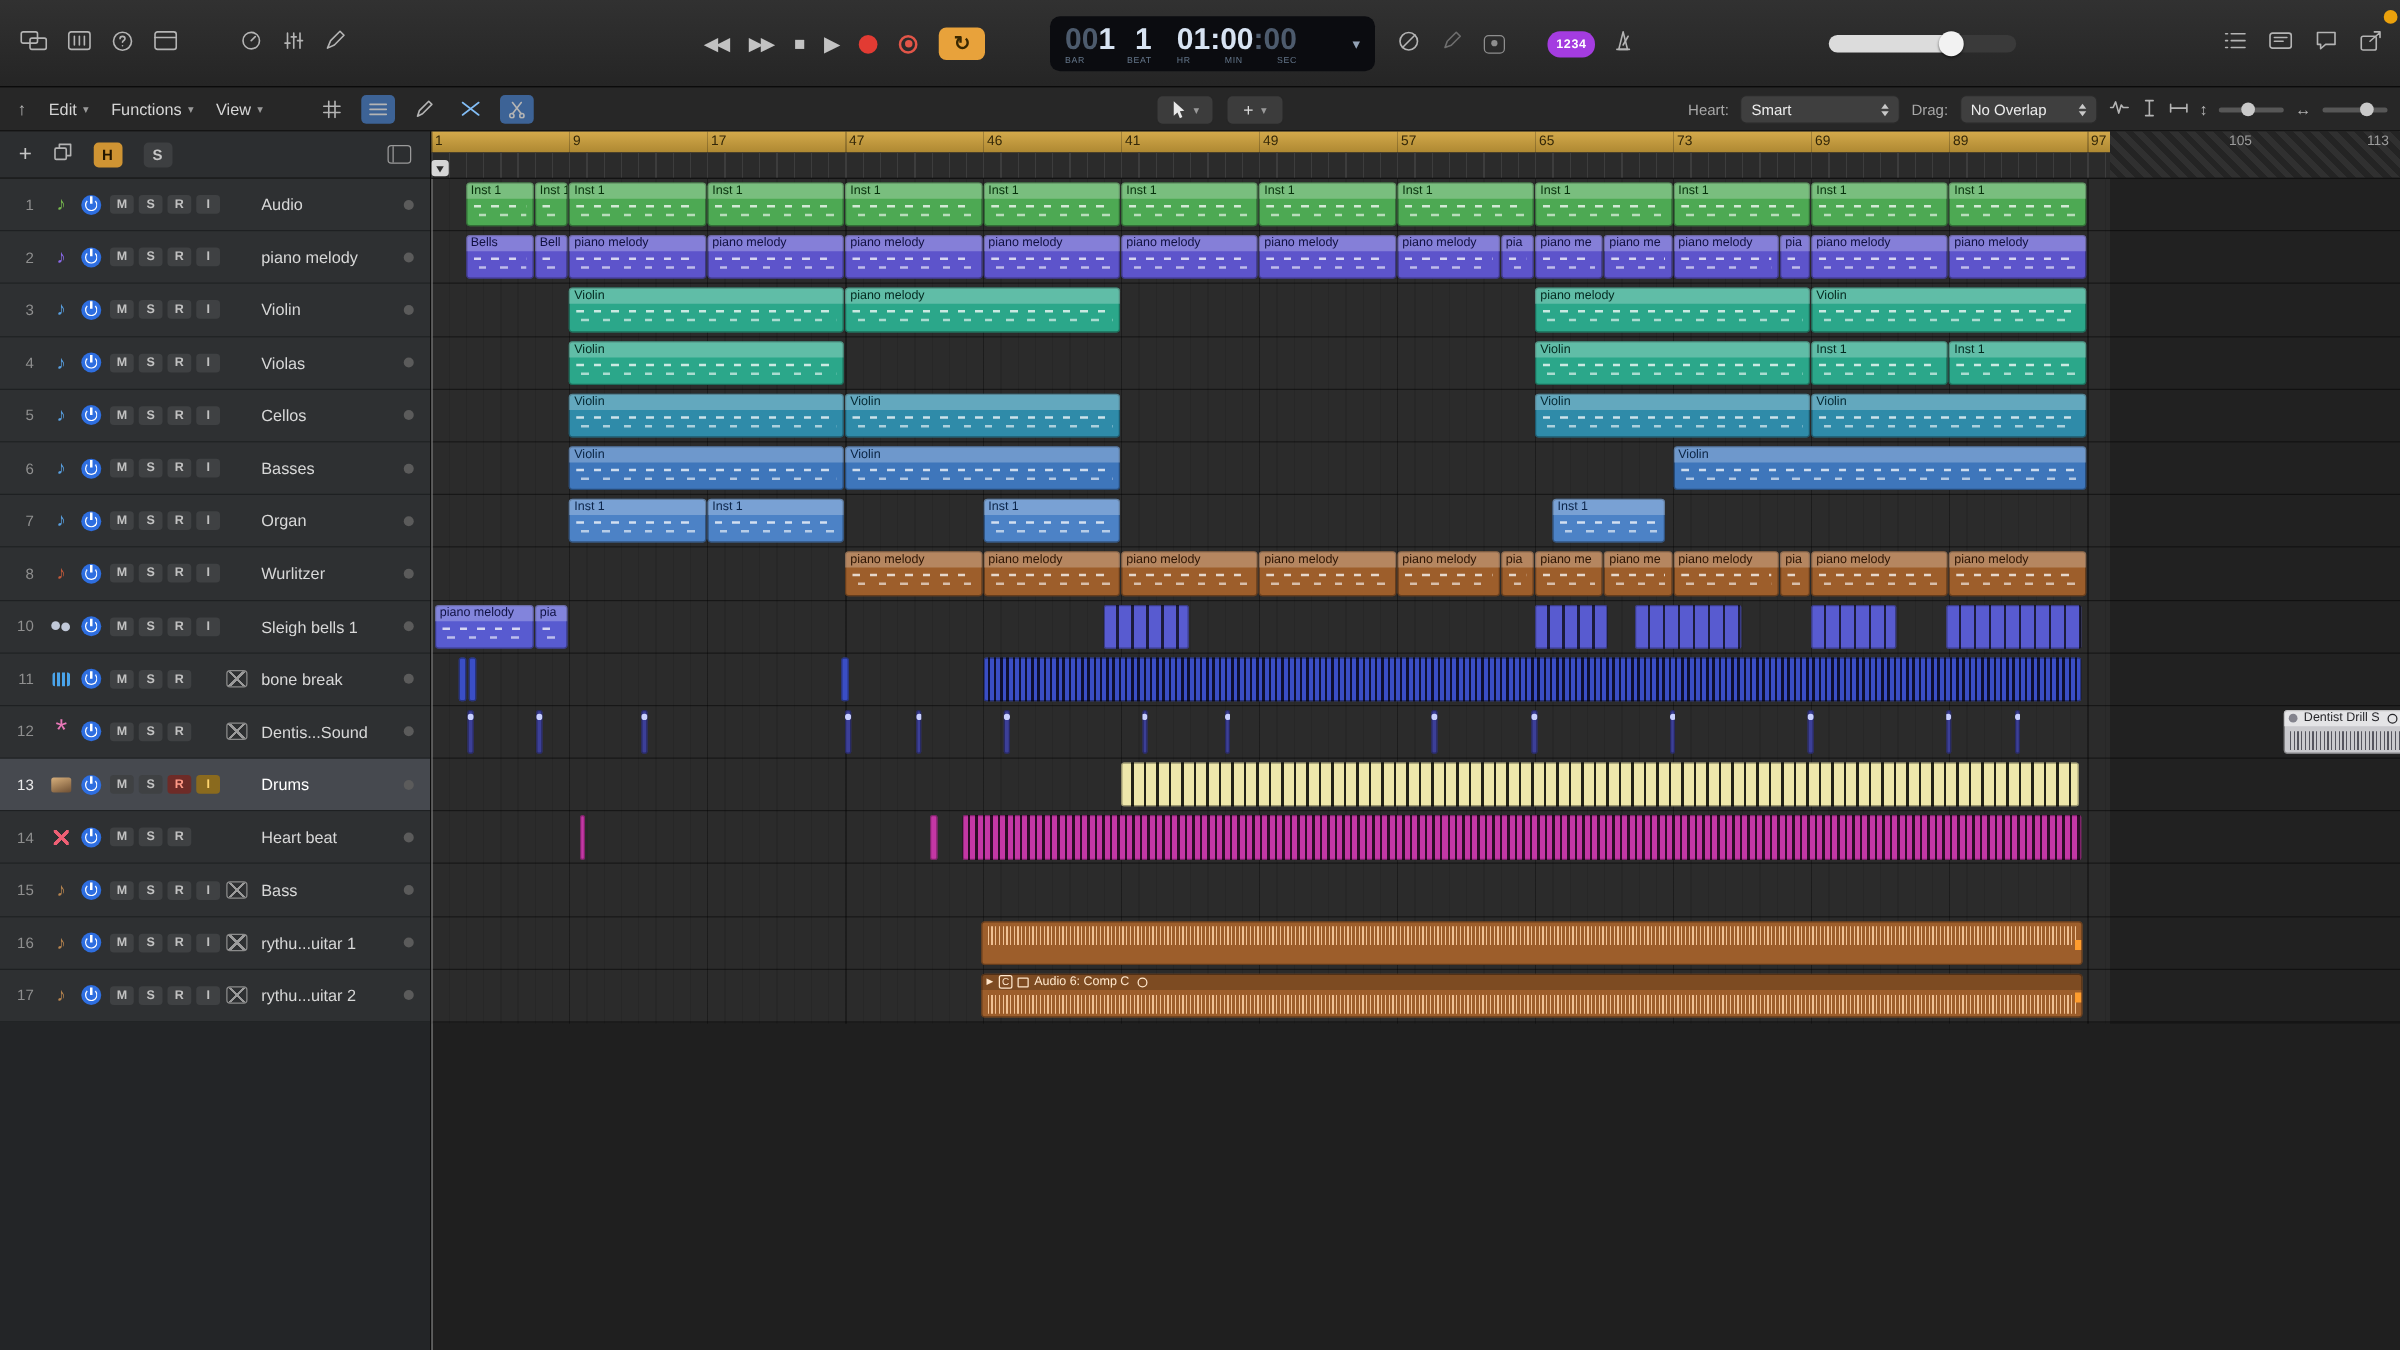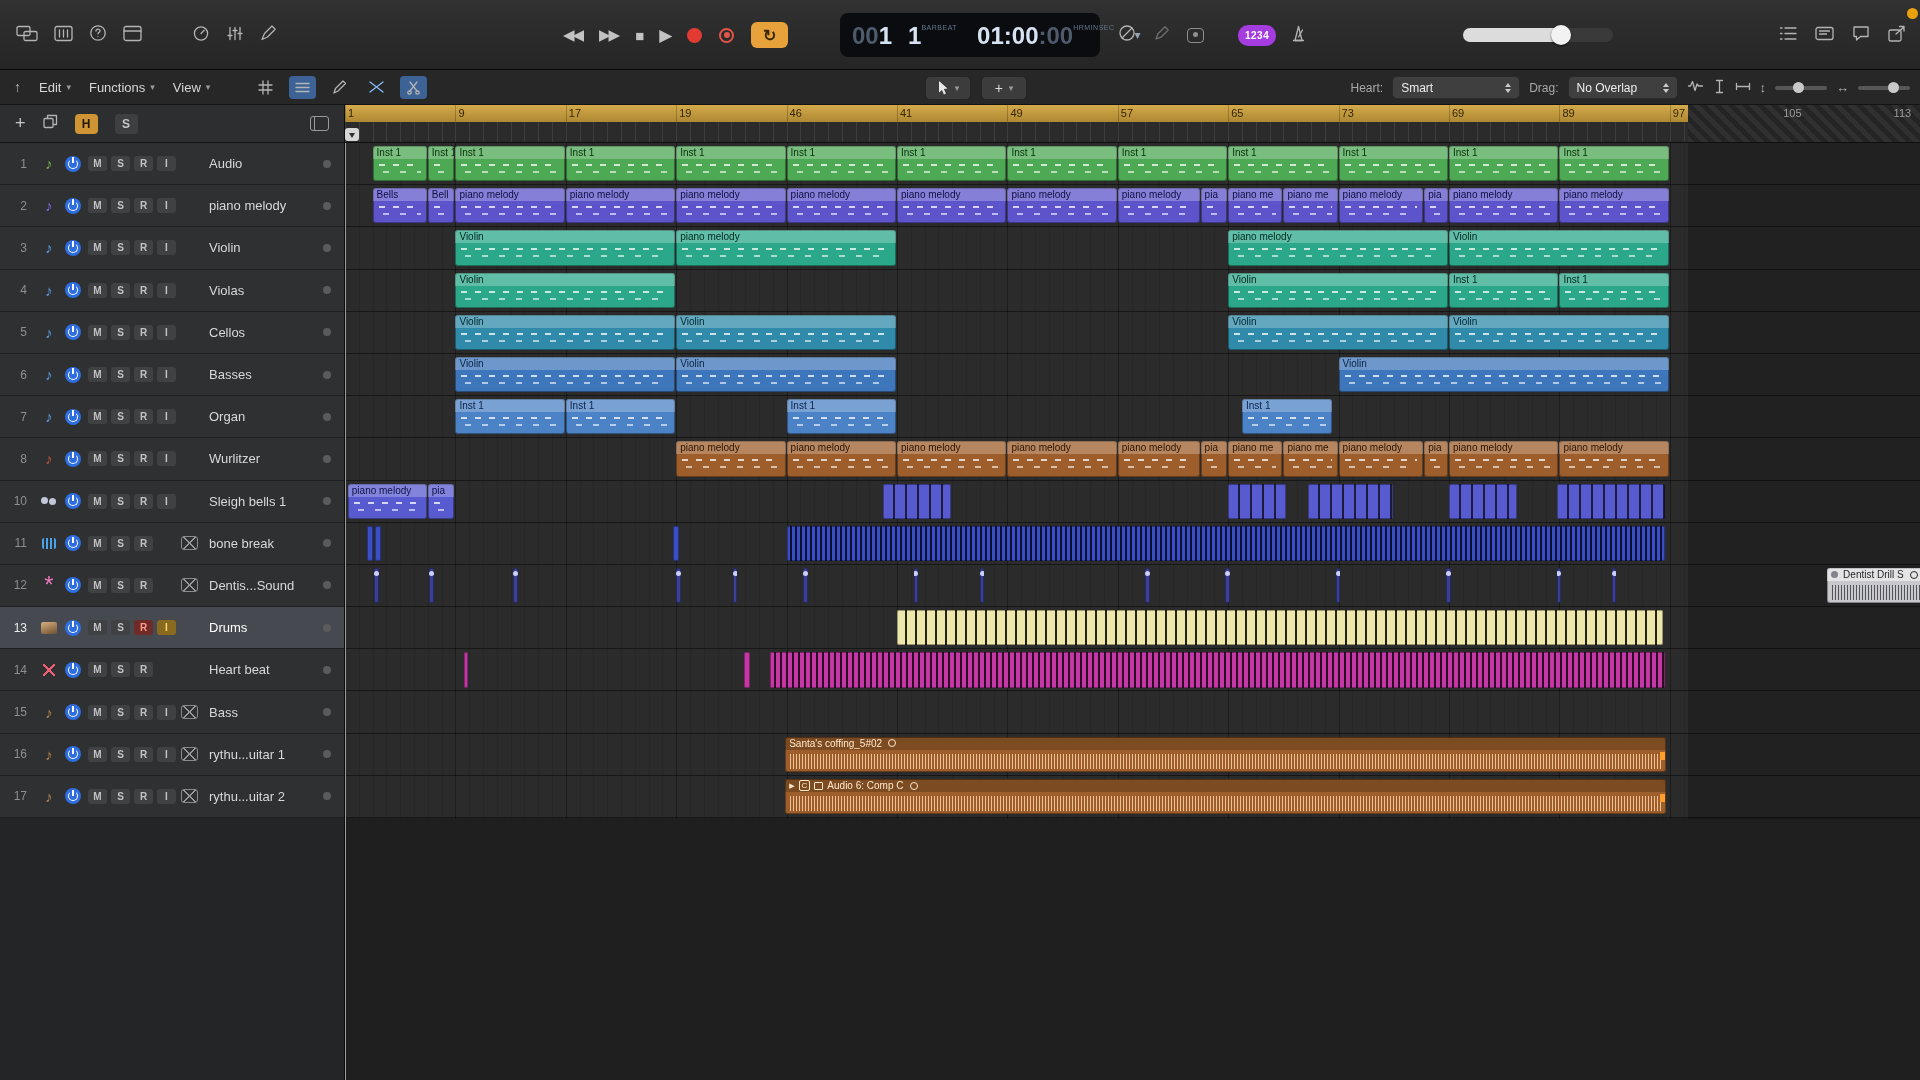--- a/index.html
+++ b/index.html
@@ -14,21 +14,21 @@
 svg.sicon.dim{stroke:#6e6e6e}
 svg.sicon.blue{stroke:#82bdf5}
 .transport{position:absolute;left:563px;top:0;height:70px;display:flex;align-items:center;gap:17px}
 .tglyph{font-size:15px;color:#c2c2c2;letter-spacing:-2px;cursor:default}
 .tglyph.play{font-size:17px}
 .recbtn{width:15px;height:15px;border-radius:50%;background:#e23b33}
 .capbtn{width:15px;height:15px;border-radius:50%;border:2px solid #e25548;position:relative}
 .capbtn::after{content:"";position:absolute;left:2.5px;top:2.5px;width:6px;height:6px;border-radius:50%;background:#e25548}
 .cyclebtn{width:37px;height:26px;background:#e8a23b;border-radius:6px;color:#3a2800;display:flex;align-items:center;justify-content:center;font-size:16px;font-weight:bold}
 .lcd{position:absolute;left:840px;top:13px;width:260px;height:44px;background:#0b0c10;border-radius:8px;display:flex;align-items:center;padding:0 12px;gap:20px;color:#d7e3f2}
-.lgrp{display:flex;flex-direction:row}
+.lgrp{display:flex;flex-direction:column}
 .lnums{font-size:24px;font-weight:bold;line-height:25px;display:flex;align-items:baseline;white-space:nowrap}
 .lnums .dim{color:#4d5b6d}
 .lnums .beat{margin-left:16px}
 .llabs{display:flex;justify-content:space-between;font-size:7px;color:#64768a;letter-spacing:.5px;margin-top:1px}
 .lcd-chev{margin-left:auto;color:#93a2b5;font-size:12px}
 .post-lcd{position:absolute;left:1118px;top:0;height:70px;display:flex;align-items:center;gap:17px}
 .solobox{width:17px;height:15px;border:1.4px solid #8e8e8e;border-radius:4px;position:relative}
 .solobox::after{content:"";position:absolute;left:4.5px;top:3.5px;width:5px;height:5px;border-radius:50%;background:#8e8e8e}
 .badges{position:absolute;left:1238px;top:0;height:70px;display:flex;align-items:center;gap:14px}
 .cbadge{min-width:36px;height:21px;background:#a43ce0;border-radius:10px;color:#fff;font-size:10px;font-weight:bold;display:flex;align-items:center;justify-content:center;padding:0 7px;letter-spacing:.5px}
@@ -614,21 +614,21 @@
 
     <div class="tl">
       <div class="ruler">
         <div class="gold"></div>
         <div class="rsub"></div>
         <div class="hatch"></div>
         <div id="ticks">
             <span class="tk g" style="left: 3px;">1</span>
             <span class="tk g" style="left: 113.4px;">9</span>
             <span class="tk g" style="left: 223.8px;">17</span>
-            <span class="tk g" style="left: 334.2px;">19</span>
+            <span class="tk g" style="left: 334.2px;">47</span>
             <span class="tk g" style="left: 444.6px;">46</span>
             <span class="tk g" style="left: 555px;">41</span>
             <span class="tk g" style="left: 665.4px;">49</span>
             <span class="tk g" style="left: 775.8px;">57</span>
             <span class="tk g" style="left: 886.2px;">65</span>
             <span class="tk g" style="left: 996.6px;">73</span>
             <span class="tk g" style="left: 1107px;">69</span>
             <span class="tk g" style="left: 1217.4px;">89</span>
             <span class="tk g" style="left: 1327.8px;">97</span>
             <span class="tk d" style="left: 1438.2px;">105</span>
@@ -997,24 +997,20 @@
                 <span class="rtxt">Dentist Drill S</span>
                 <span class="loopo"></span>
               </div>
               <div class="wave"></div>
             </div>
             <div class="region stripe st-drums" style="left: 552px; width: 766.3px; top: 467.2px; height: 35.2px;"></div>
             <div class="region thinr th-heart" style="left: 118.7px; width: 4.5px; top: 509.4px; height: 35.2px;"></div>
             <div class="region thinr th-heart" style="left: 398.8px; width: 5.9px; top: 509.4px; height: 35.2px;"></div>
             <div class="region stripe st-heart" style="left: 425px; width: 894.6px; top: 509.4px; height: 35.2px;"></div>
             <div class="region audio c-brown" style="left: 440.2px; width: 880.8px; top: 593.8px; height: 35.2px;">
-              <div class="rl">
-                <span class="rtxt">Santa's coffing_5#02</span>
-                <span class="loopo"></span>
-              </div>
               <div class="wave"></div>
             </div>
             <div class="region audio c-brown" style="left: 440.2px; width: 880.8px; top: 636px; height: 35.2px;">
               <div class="rl">
                 <span class="tk-dis">▶</span>
                 <span class="tk-c">C</span>
                 <span class="tk-comp"></span>
                 <span class="rtxt">Audio 6: Comp C</span>
                 <span class="loopo"></span>
               </div>

